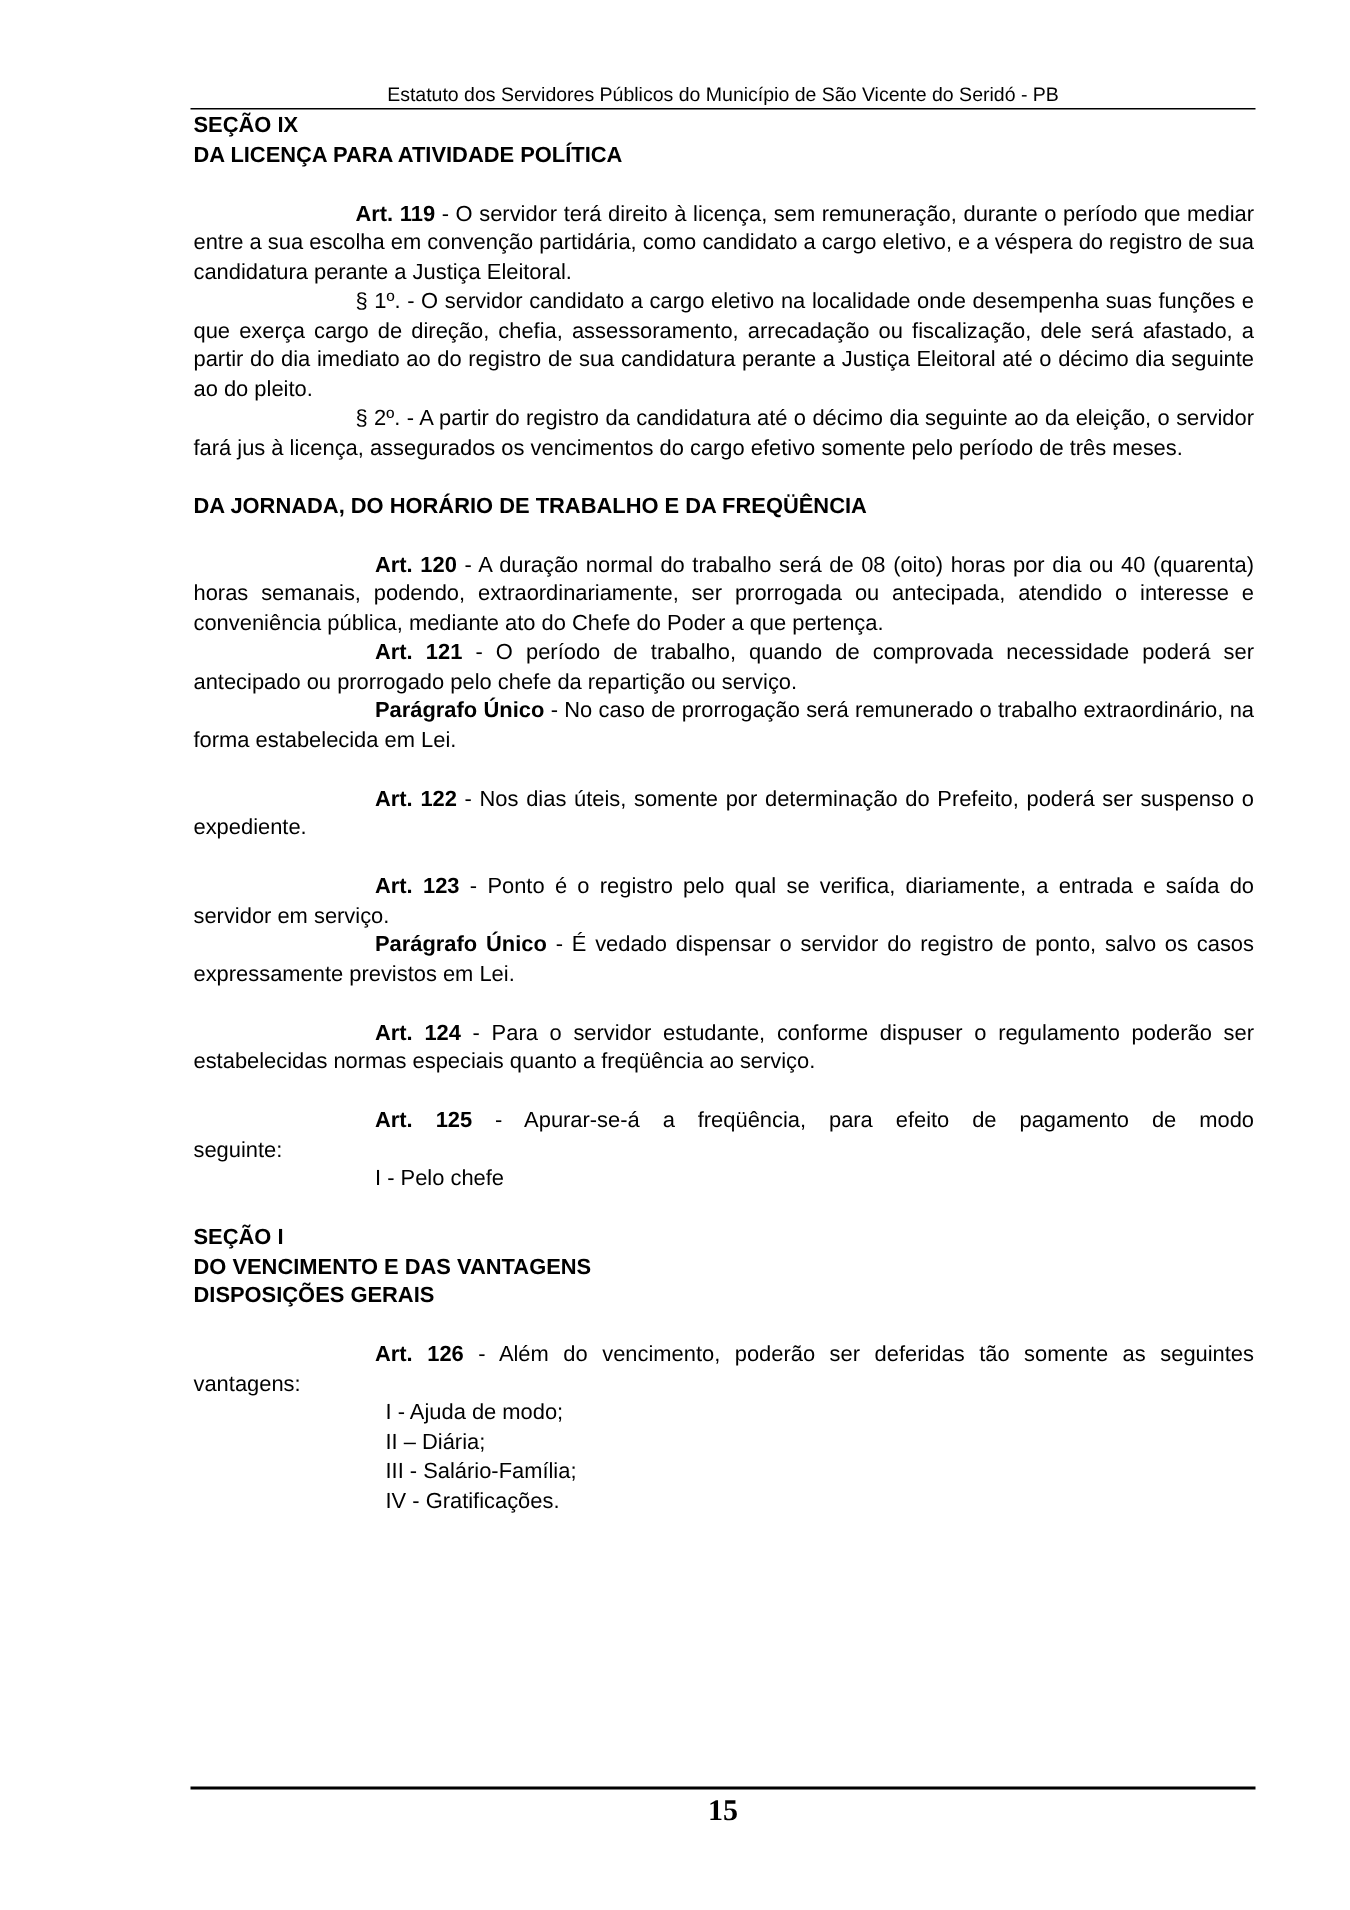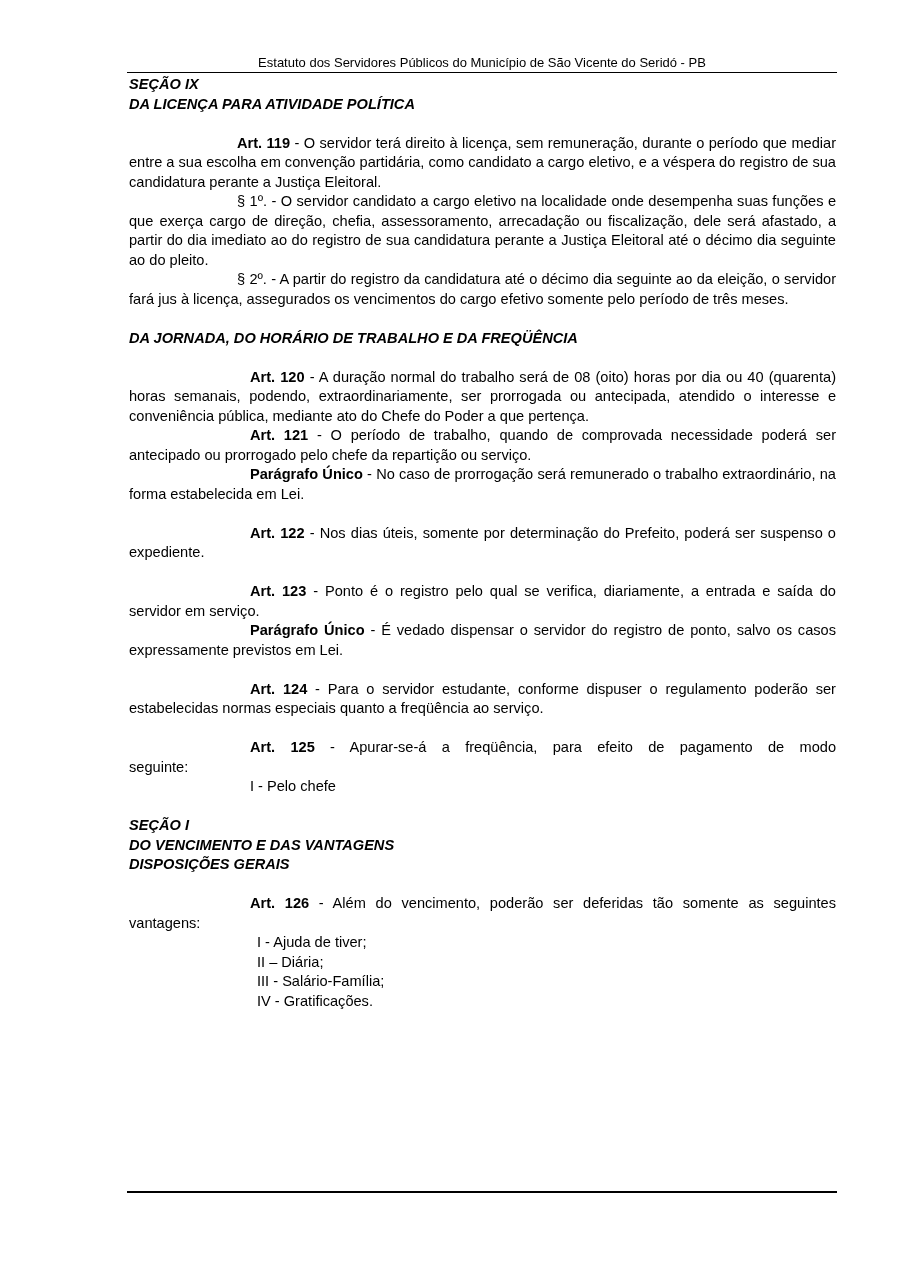--- a/index.html
+++ b/index.html
@@ -8,21 +8,21 @@
   .page { position: absolute; left: 0; top: 0; width: 736px; height: 1273px; }
   .header { position: absolute; left: 127px; top: 55px; width: 710px; text-align: center;
             font-size: 13px; line-height: 16px; }
   .header-rule { position: absolute; left: 127px; top: 72px; width: 710px; height: 0;
                  border-top: 1px solid #000; }
   .content { position: absolute; left: 129px; top: 75px; width: 707px;
              font-size: 14.6px; line-height: 19.5px; }
   .content p { margin: 0; text-align: justify; }
   .ind { text-indent: 108px; }
   .ind2 { text-indent: 121px; }
-  .head { text-align: right; font-weight: bold; font-style: italic; }
+  .head { text-align: right; font-weight: bold; }
   .gap { height: 19.5px; }
   .list { padding-left: 121px; text-align: left !important; }
   .list2 { padding-left: 128px; text-align: left !important; }
   b { font-weight: bold; }
   .footer-rule { position: absolute; left: 127px; top: 1191px; width: 710px; height: 0;
                  border-top: 2px solid #000; }
   .page-number { position: absolute; left: 127px; top: 1196px; width: 710px; text-align: center;
                  font-family: "Liberation Serif", serif; font-weight: bold; font-size: 20px; }
 </style>
 </head>
@@ -64,20 +64,21 @@
     <p>seguinte:</p>
     <p class="list">I - Pelo chefe</p>
     <div class="gap"></div>
 
     <p class="head">SEÇÃO I</p>
     <p class="head">DO VENCIMENTO E DAS VANTAGENS</p>
     <p class="head">DISPOSIÇÕES GERAIS</p>
     <div class="gap"></div>
 
     <p class="ind2"><b>Art. 126</b><span> - Além do vencimento, poderão ser deferidas tão somente as seguintes vantagens:</span></p>
-    <p class="list2">I - Ajuda de tiver;</p>
+    <p class="list2">I - Ajuda de modo;</p>
     <p class="list2">II – Diária;</p>
     <p class="list2">III - Salário-Família;</p>
     <p class="list2">IV - Gratificações.</p>
   </div>
 
   <div class="footer-rule"></div>
+  <div class="page-number">15</div>
 </div>
 
 </body></html>

